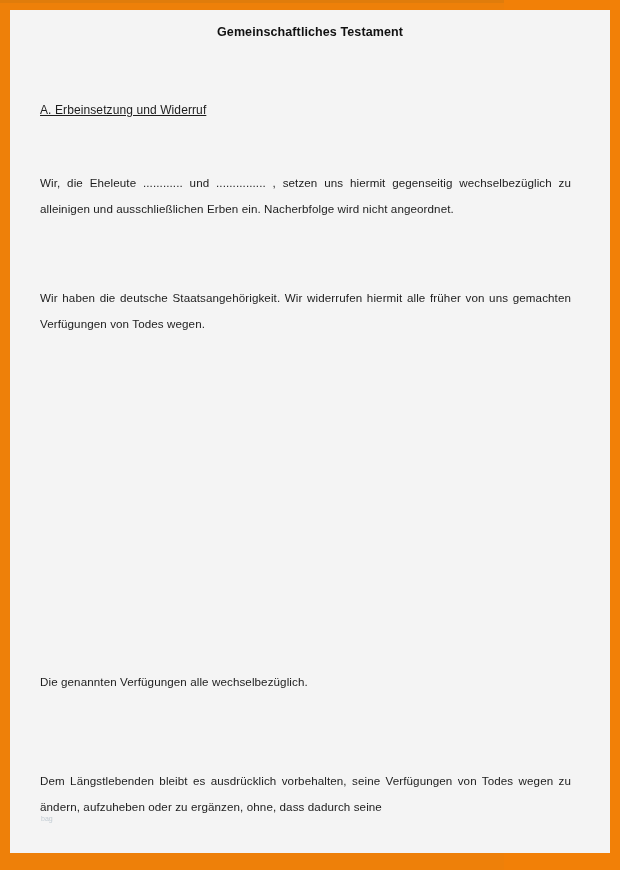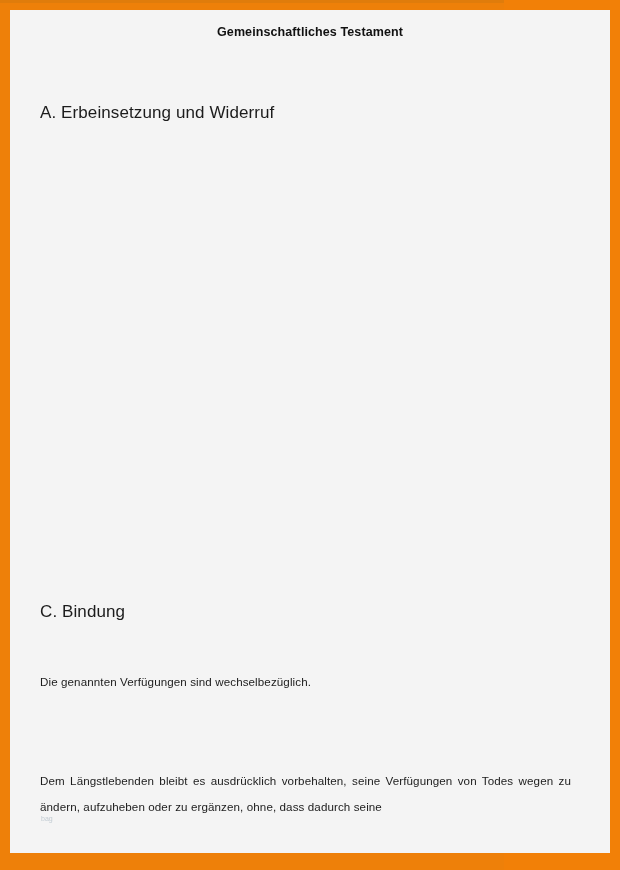--- a/index.html
+++ b/index.html
@@ -61,24 +61,25 @@
     font-size: 12.5px;
     font-weight: bold;
     color: #111111;
     letter-spacing: 0.1px;
   }
 
   .section-heading {
     position: absolute;
     left: 30px;
     right: 30px;
-    font-size: 17px;
+    font-size: 12px;
     font-weight: normal;
     color: #1c1c1c;
     letter-spacing: 0.1px;
+    text-decoration: underline;
   }
 
   .body-par {
     position: absolute;
     left: 30px;
     width: 531px;
     font-size: 11.6px;
     line-height: 26px;
     color: #1c1c1c;
     text-align: justify;
@@ -121,27 +122,28 @@
 
 <div id="doc-frame">
 
   <div id="page-sheet">
     <div class="page-inner">
 
       <div class="doc-title">Gemeinschaftliches Testament</div>
 
       <div class="section-heading" id="heading-a">A. Erbeinsetzung und Widerruf</div>
 
+      <div class="body-par" id="par-a1">Wir, die Eheleute ............    und ...............  , setzen uns hiermit gegenseitig wechselbezüglich zu alleinigen und ausschließlichen Erben ein. Nacherbfolge wird nicht angeordnet.</div>
+
+      <div class="body-par" id="par-a2">Wir haben die deutsche Staatsangehörigkeit. Wir widerrufen hiermit alle früher von uns gemachten Verfügungen von Todes wegen.</div>
 
 
 
 
-      <div class="section-heading" id="heading-c">C. Bindung</div>
-
-      <div class="body-par" id="par-c1">Die genannten Verfügungen sind wechselbezüglich.</div>
+      <div class="body-par" id="par-c1">Die genannten Verfügungen alle wechselbezüglich.</div>
 
 
       <div class="body-par last-line-cut" id="par-d1">Dem Längstlebenden bleibt es ausdrücklich vorbehalten, seine Verfügungen von Todes wegen zu ändern, aufzuheben oder zu ergänzen, ohne, dass dadurch seine</div>
 
       <div class="scan-speck">bag</div>
 
     </div>
   </div>
 
 </div>

